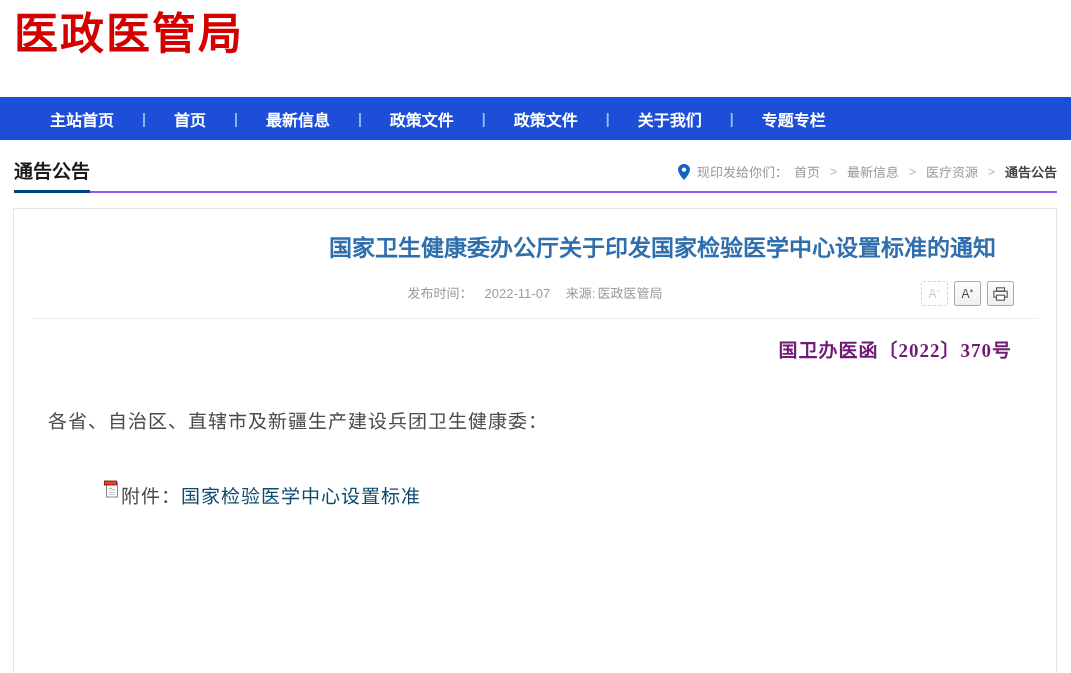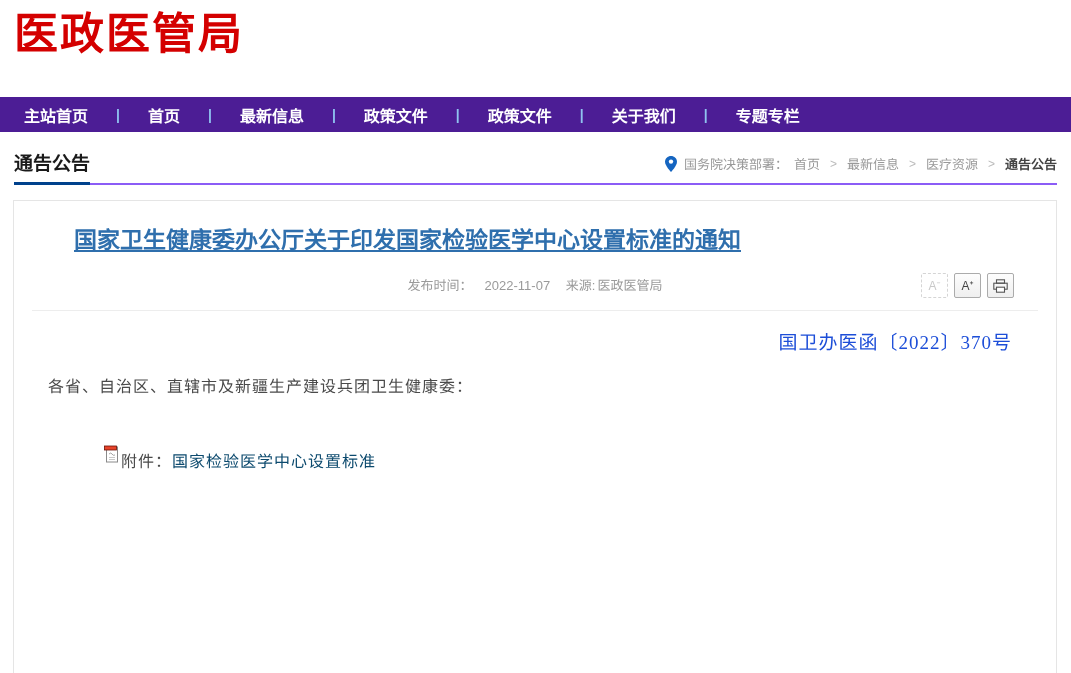--- a/index.html
+++ b/index.html
@@ -8,22 +8,22 @@
     font-family:"Liberation Sans",sans-serif;color:#333;
   }
   
   .site-header{height:97px;background:#fff;}
   .logo{
     padding:8px 0 0 14px;font-size:44px;font-weight:bold;color:#D40000;
     letter-spacing:2px;line-height:1.2;
   }
   
   .main-nav{
-    height:35px;background:#4c1d95;display:flex;align-items:center;
-    padding-left:24px;box-sizing:border-box;
+    height:43px;background:#1d4ed8;display:flex;align-items:center;
+    padding-left:50px;box-sizing:border-box;
   }
   .nav-item{
     color:#fff;font-size:16px;font-weight:bold;text-decoration:none;
     margin:0 14px;cursor:pointer;white-space:nowrap;
   }
   .nav-item:first-child{margin-left:0;}
   .nav-sep{color:#8FC3F0;font-size:14px;margin:0 14px;font-weight:bold;}
   
   .section-row{
     margin:16px 14px 0 14px;display:flex;justify-content:space-between;
@@ -42,23 +42,22 @@
   .breadcrumb .pin{width:12px;height:16px;margin-right:7px;}
   .crumb-link{color:#999;text-decoration:none;margin:0 6px;cursor:pointer;}
   .crumb-sep{color:#bbb;margin:0 4px;font-size:12px;}
   .crumb-current{color:#444;font-weight:bold;margin-left:6px;}
   
   .content-box{
     margin:15px 14px 0 13px;border:1px solid #E5E5E5;background:#fff;
     height:600px;box-sizing:border-box;padding:22px 0 0 0;
   }
   .article-title{
-    margin:0 60px;text-align:left;font-size:23px;font-weight:600;color:#2F6FAD;
+    margin:0 60px;text-align:right;font-size:23px;font-weight:600;color:#2F6FAD;
     line-height:34px;
-    text-decoration:underline;
   }
   .meta-row{position:relative;margin-top:16px;height:28px;}
   .meta{
     text-align:center;font-size:13px;color:#9A9A9A;line-height:26px;
   }
   .meta span{margin:10px 6px;}
   .toolbar{
     position:absolute;right:42px;top:0;display:flex;gap:6px;align-items:center;
   }
   .tool-btn{
@@ -67,25 +66,25 @@
     font-family:"Liberation Sans",sans-serif;padding:0;
   }
   .tool-btn.disabled{border:1px dashed #D5D5D5;color:#C9C9C9;cursor:default;}
   .tool-btn.active{
     border:1px solid #ABABAB;color:#444;
     background:linear-gradient(#fdfdfd,#efefef);
   }
   .meta-divider{border:none;border-top:1px solid #EDEDED;margin:9px 18px 0 18px;}
   
   .doc-number{
-    margin:16px 44px 0 0;text-align:right;font-size:19px;color:#1d4ed8;
-    font-family:"Liberation Serif",serif;letter-spacing:1px;
+    margin:16px 44px 0 0;text-align:right;font-size:19px;color:#701a75;
+    font-family:"Liberation Serif",serif;letter-spacing:1px;font-weight:bold;
   }
   .article-body{
-    margin-top:16px;padding:0 40px 0 34px;font-size:16px;line-height:33px;color:#4A4A4A;
+    margin-top:43px;padding:0 40px 0 34px;font-size:19px;line-height:33px;color:#4A4A4A;
     font-family:Liberation Serif, serif;letter-spacing:1px;text-align:justify;
   }
   .salutation{margin:0;}
   .para{margin:12px 0 0 0;text-indent:2em;}
   .attachment-line{
     margin:42px 0 0 0;padding-left:56px;display:flex;align-items:flex-start;
   }
   .attach-icon{width:15px;height:18px;margin-right:2px;flex:0 0 auto;}
   .attachment-link{color:#0c4a6e;text-decoration:none;cursor:pointer;}
 </style>
@@ -112,21 +111,21 @@
   <a class="nav-item">专题专栏</a>
 </nav>
 
 <div class="section-row">
   <h2 class="section-title">通告公告</h2>
   <div class="breadcrumb">
     <svg class="pin" viewBox="0 0 12 16">
       <path d="M6 0C2.7 0 0 2.6 0 5.8 0 10 6 16 6 16s6-6 6-10.2C12 2.6 9.3 0 6 0z" fill="#1565C0"></path>
       <circle cx="6" cy="5.6" r="2.2" fill="#fff"></circle>
     </svg>
-    <span>国务院决策部署：</span>
+    <span>现印发给你们：</span>
     <a class="crumb-link">首页</a>
     <span class="crumb-sep">&gt;</span>
     <a class="crumb-link">最新信息</a>
     <span class="crumb-sep">&gt;</span>
     <a class="crumb-link">医疗资源</a>
     <span class="crumb-sep">&gt;</span>
     <span class="crumb-current">通告公告</span>
   </div>
 </div>
 

